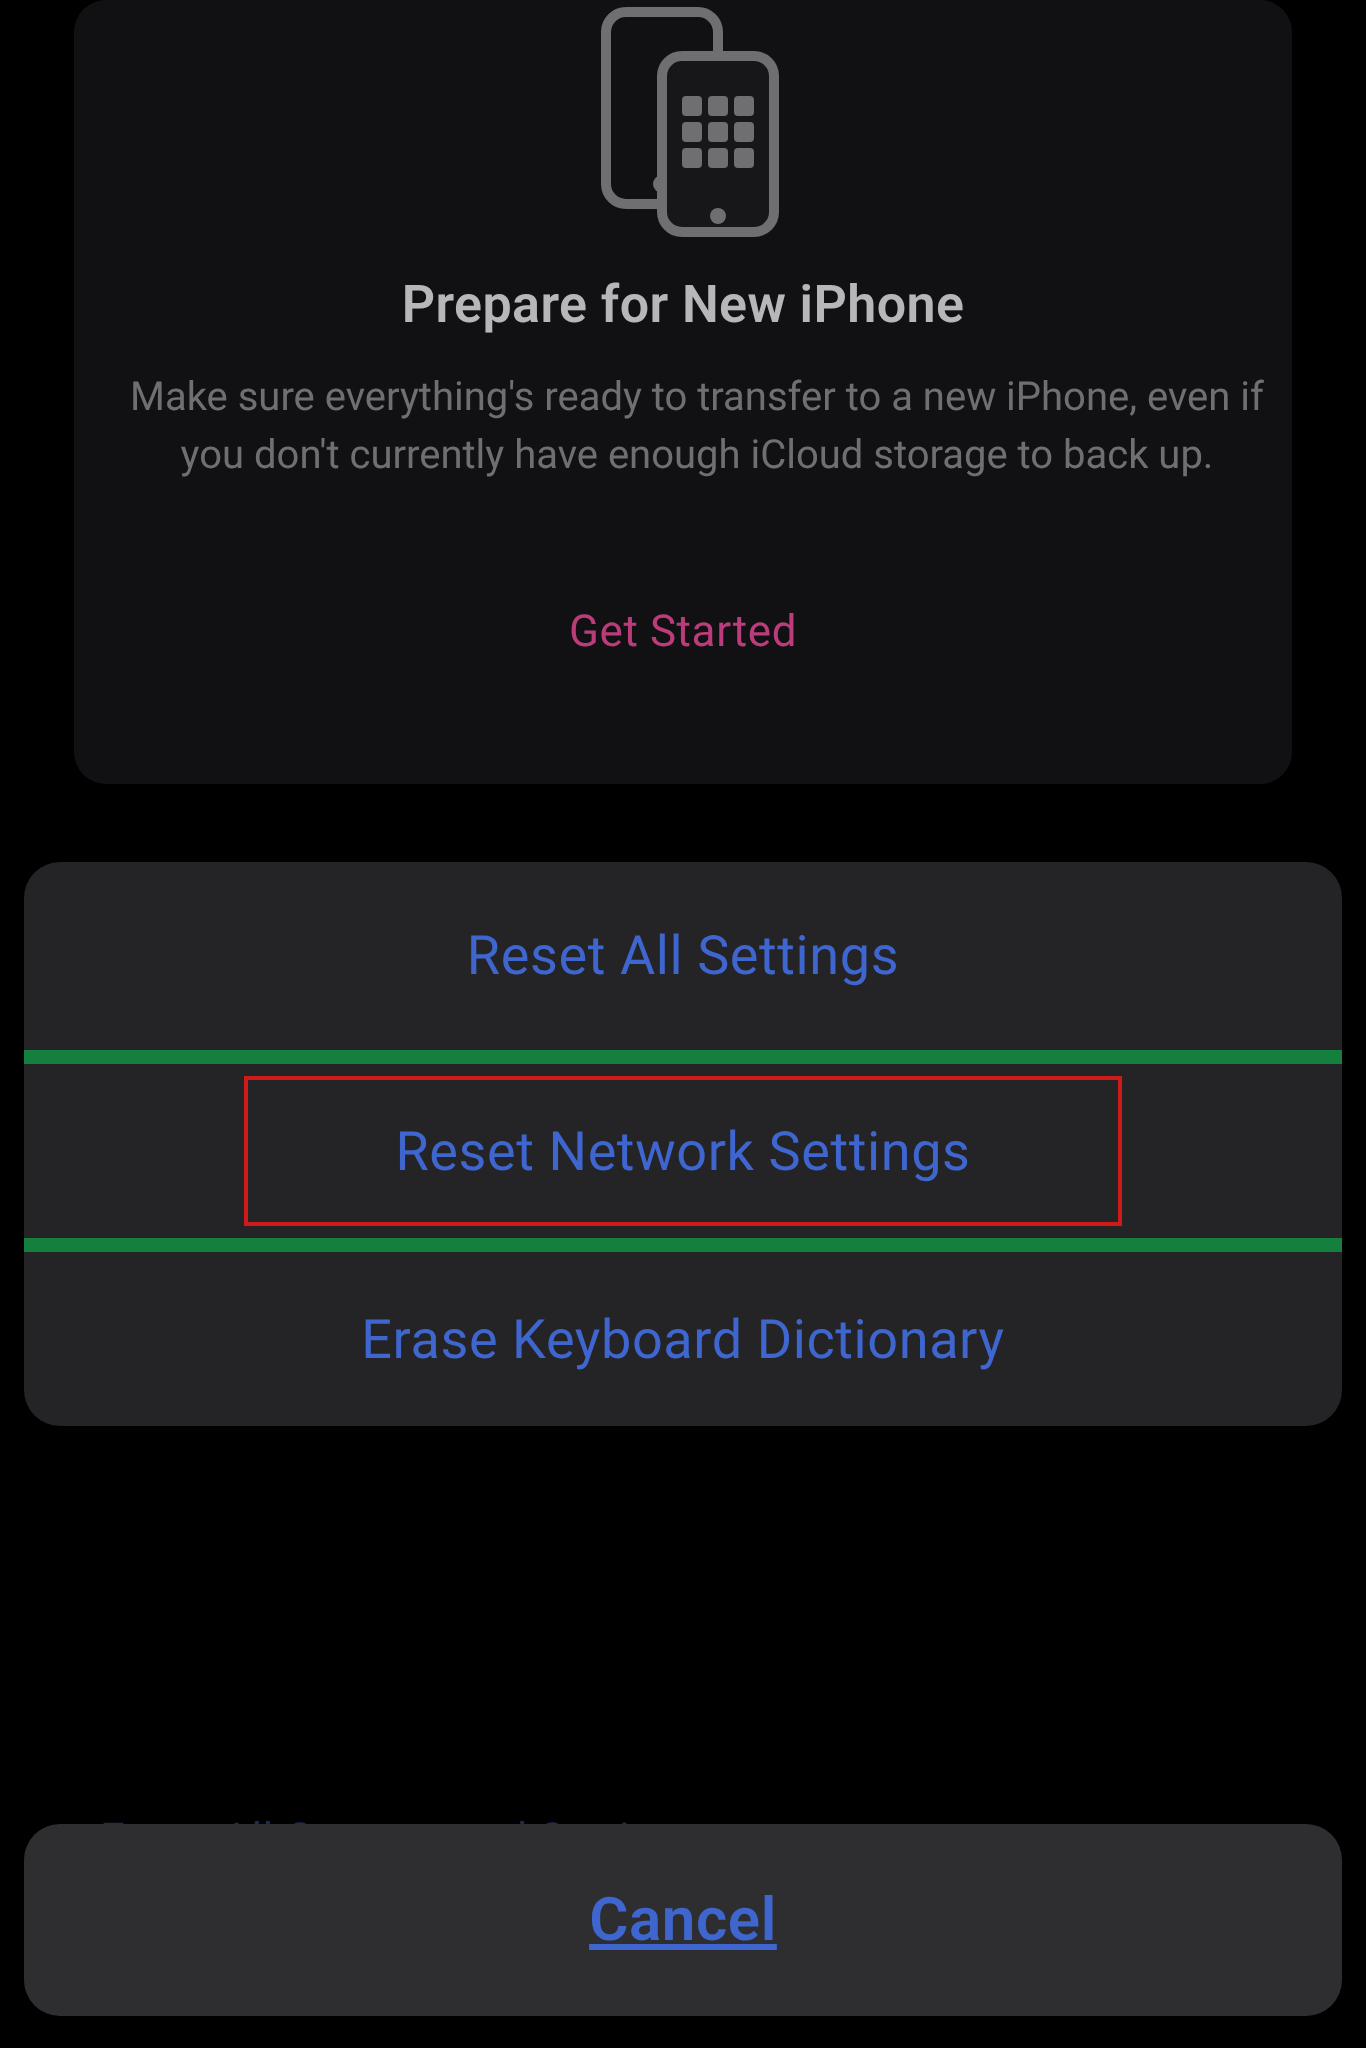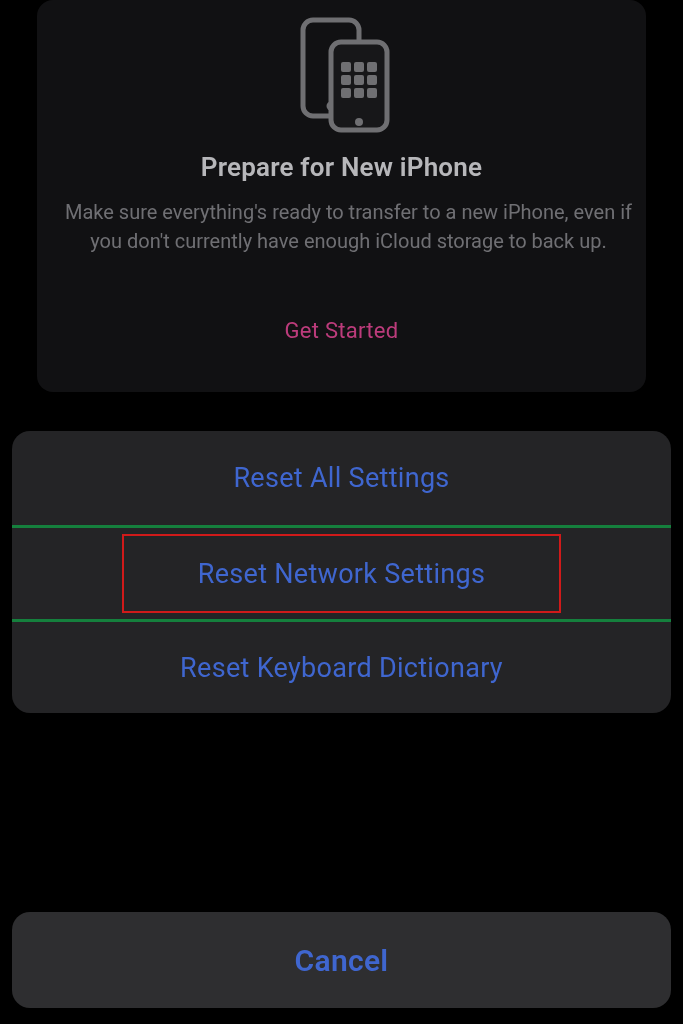--- a/index.html
+++ b/index.html
@@ -14,21 +14,20 @@
 
   
   .prepare-card {
     position: absolute;
     left: 37px;
     top: 0;
     width: 609px;
     height: 392px;
     background: #111113;
     border-radius: 16px;
-    padding-top: 14px;
     text-align: center;
   }
   .phones-icon {
     display: block;
     margin: 0 auto;
     opacity: .55;
   }
   .prepare-title {
     color: #e6e6e9;
     font-size: 26px;
@@ -77,21 +76,21 @@
     overflow: hidden;
   }
   .action-item {
     height: 94px;
     display: flex;
     align-items: center;
     justify-content: center;
     color: #3f66cf;
     font-size: 27px;
     letter-spacing: .3px;
-    border-top: 3px solid #15803d;
+    border-top: 7px solid #15803d;
     position: relative;
     cursor: pointer;
   }
   .action-item:first-child { border-top: none; }
   .action-item .highlight-box {
     position: absolute;
     border: 2px solid #d01a1a;
     top: 6px;
     bottom: 6px;
     left: 110px;
@@ -109,20 +108,21 @@
     background: #2e2e30;
     border-radius: 18px;
     display: flex;
     align-items: center;
     justify-content: center;
     color: #3f66cf;
     font-size: 30px;
     font-weight: 600;
     letter-spacing: .3px;
     cursor: pointer;
+    text-decoration: underline;
   }
 </style>
 </head>
 <body>
 
 <div class="prepare-card">
   <svg class="phones-icon" width="110" height="120" viewBox="0 0 110 120">
 
     <rect x="16" y="6" width="56" height="96" rx="10" ry="10" fill="none" stroke="#bcbcc0" stroke-width="5"></rect>
     <circle cx="44" cy="92" r="4.5" fill="#bcbcc0"></circle>
@@ -157,21 +157,21 @@
   <div class="action-item">
     <span>Reset All Settings</span>
   </div>
 
   <div class="action-item">
     <span>Reset Network Settings</span>
     <span class="highlight-box"></span>
   </div>
 
   <div class="action-item">
-    <span>Reset Keyboard Dictionary</span>
+    <span>Erase Keyboard Dictionary</span>
   </div>
 
 
 
 </div>
 
 <div class="cancel-btn">
   <span>Cancel</span>
 </div>
 

